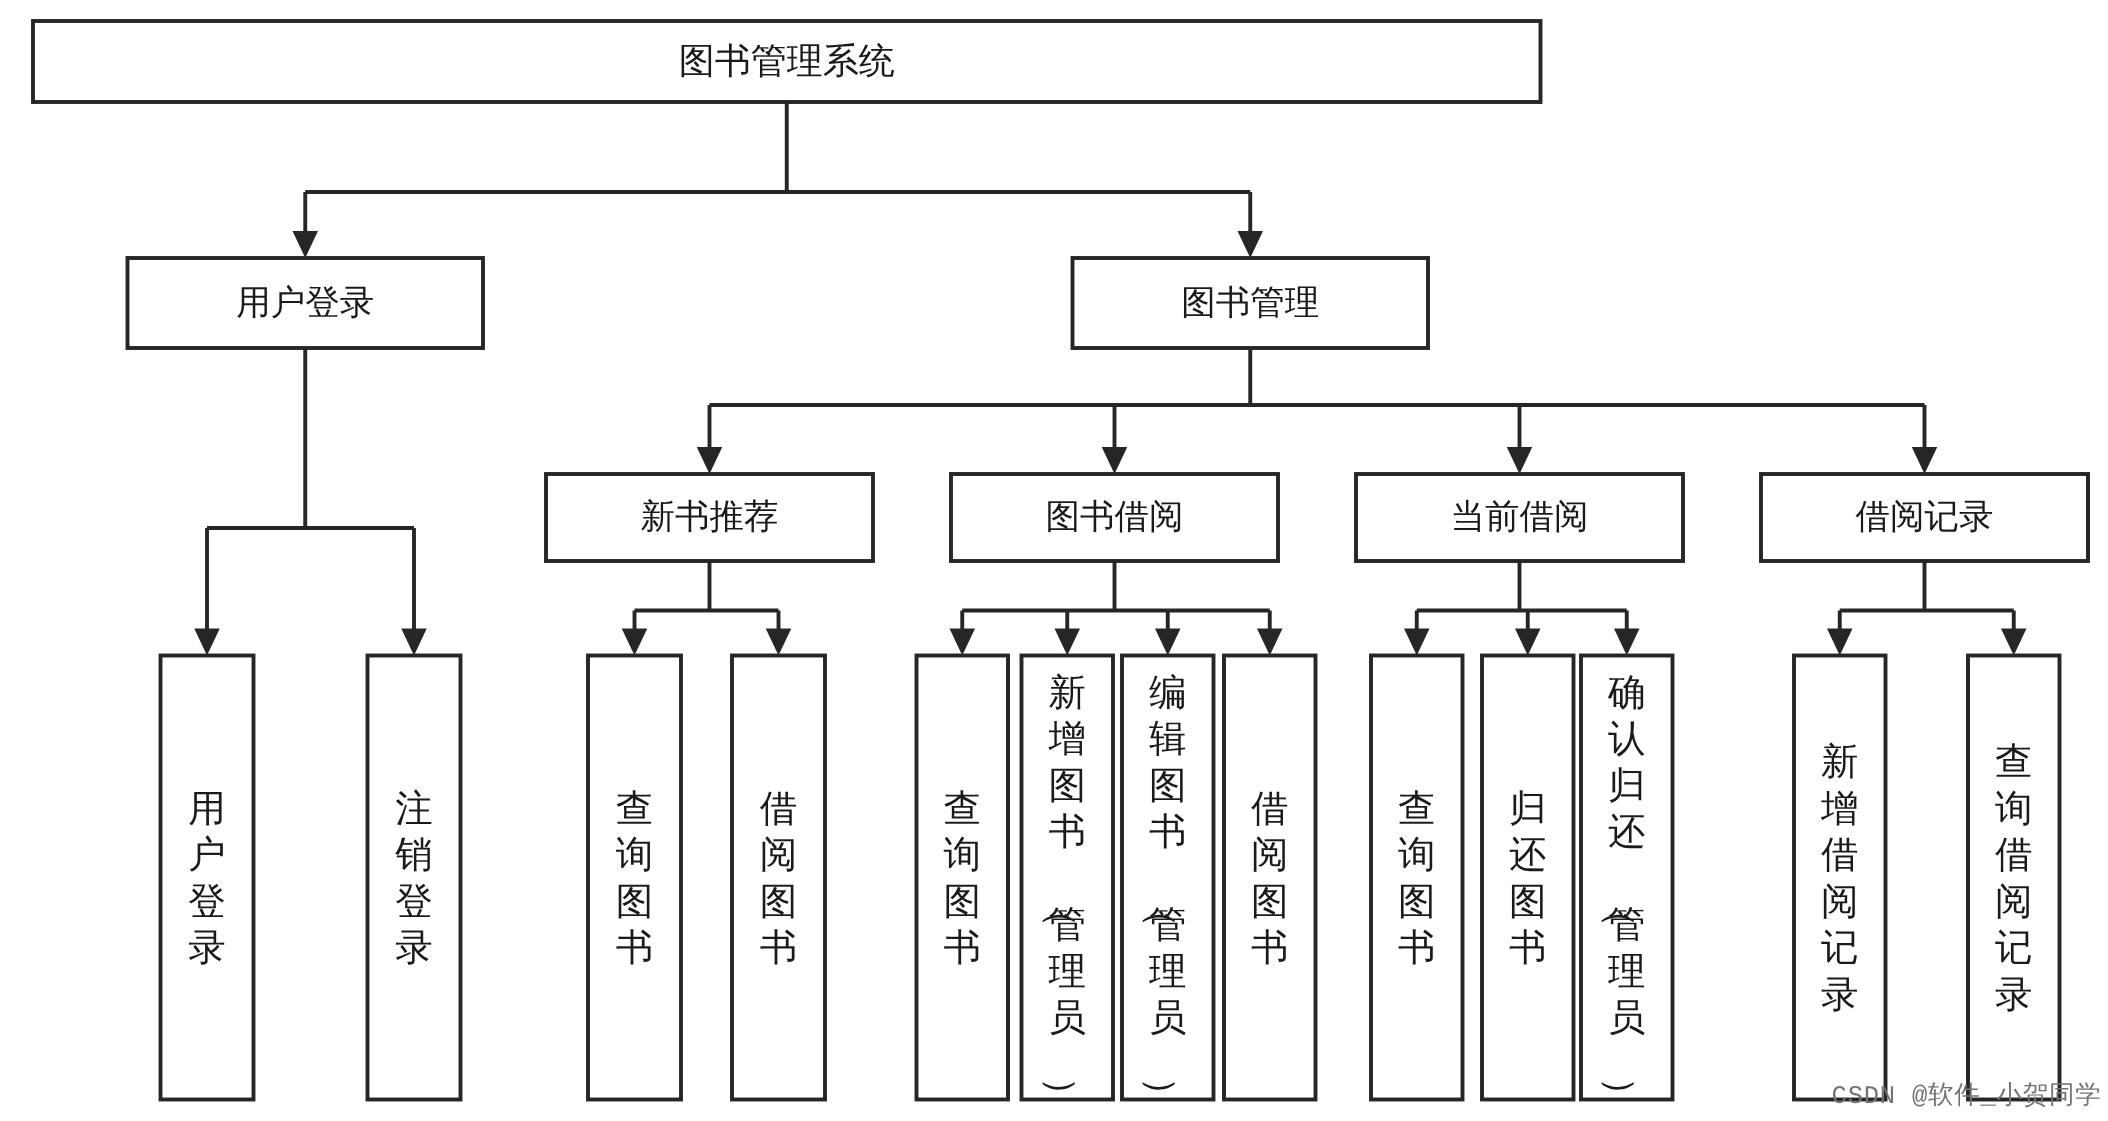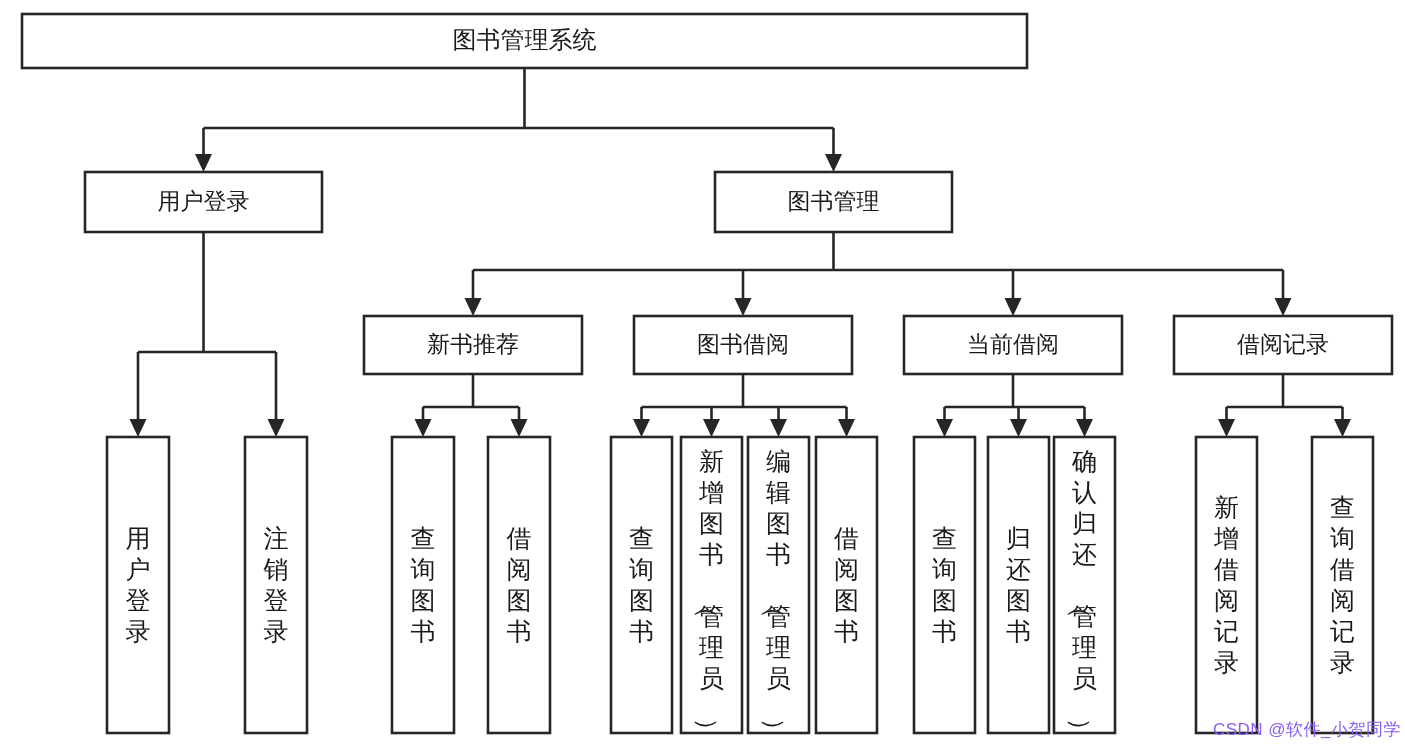--- a/index.html
+++ b/index.html
@@ -49,23 +49,23 @@
     stroke-linecap: butt;
   }
   .arrow-head {
     fill: #262626;
     stroke: none;
   }
   .watermark {
     position: absolute;
     right: 8px;
     bottom: 6px;
-    font-family: Liberation Sans, sans-serif;
+    font-family: Liberation Mono, monospace;
     font-size: 17px;
-    color: #8b5cf6;
+    color: #737373;
     white-space: nowrap;
     letter-spacing: 0.5px;
     user-select: none;
   }
 </style>
 </head>
 <body>
 
 <div id="diagram-root">
   <svg id="diagram-svg" width="1405" height="747" viewBox="0 0 1405 747" xmlns="http://www.w3.org/2000/svg">

